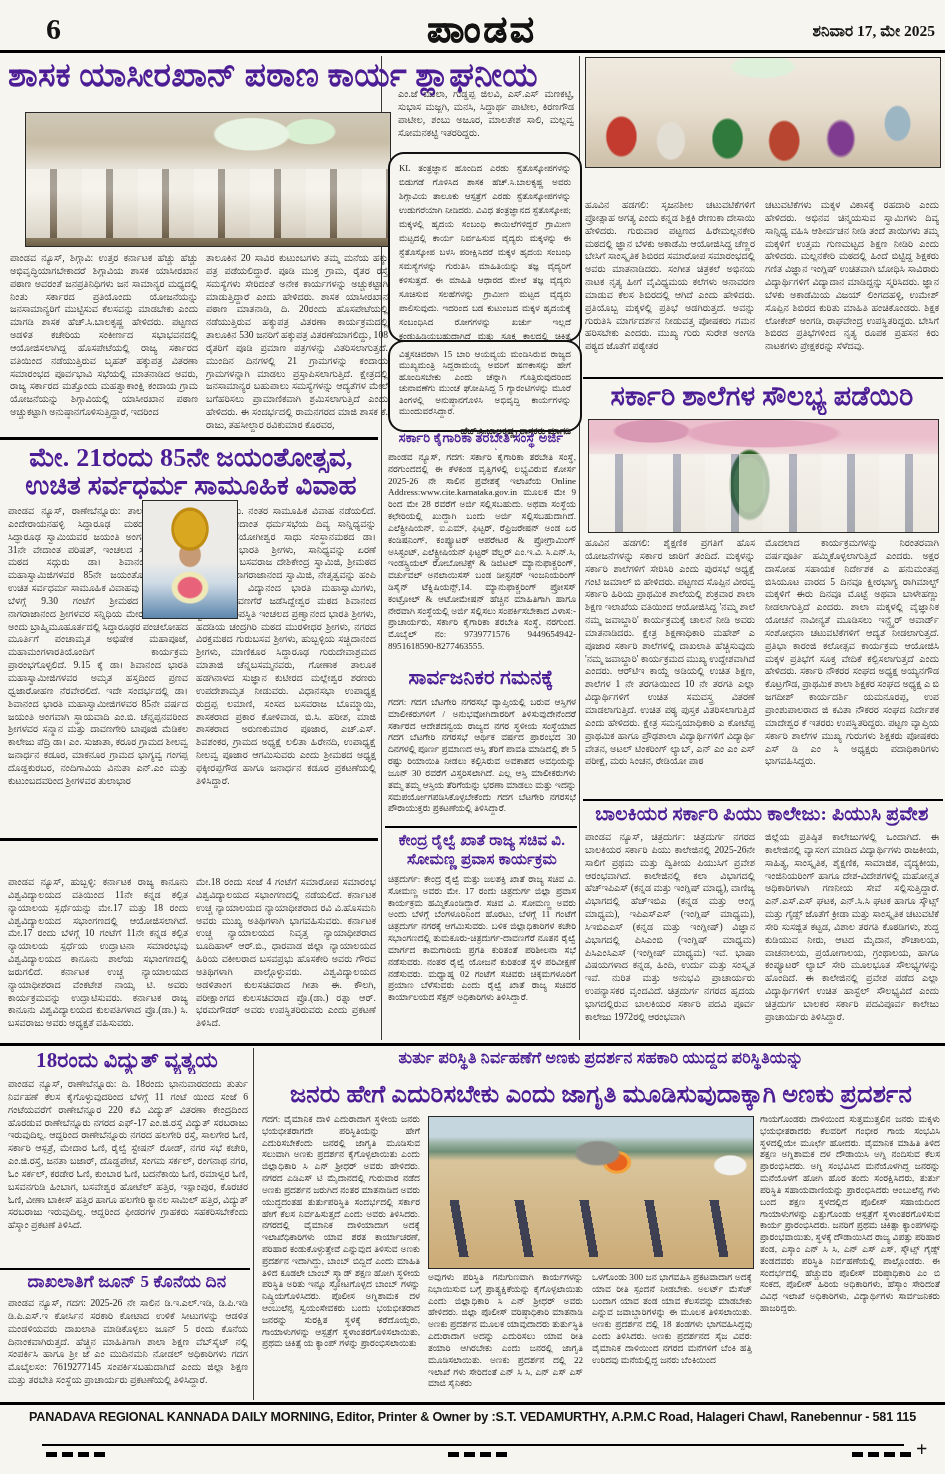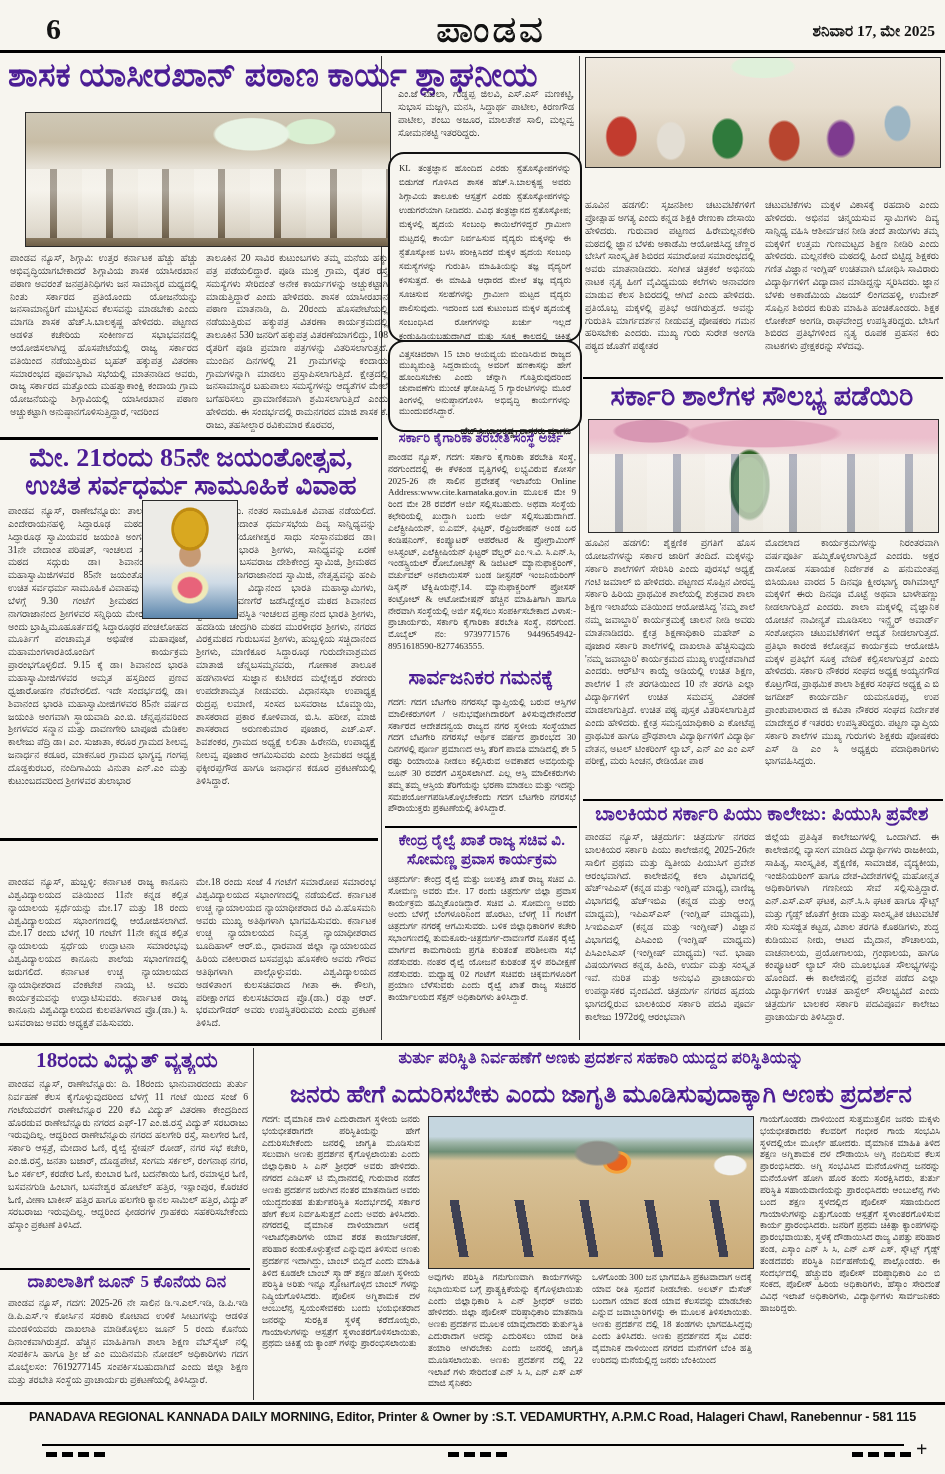--- a/index.html
+++ b/index.html
@@ -19,21 +19,21 @@
   .attrib{text-align:right;font-weight:bold;font-size:9.4px;margin-top:9px;}
   .dash{position:absolute;height:5px;width:11px;background:#000;}
   .figband{position:absolute;left:0;right:0;}
 </style>
 </head>
 <body>
 
 <div id="page">
 
   <div class="abs" style="left:46px;top:12px;width:60px;font-size:30px;font-weight:bold;">6</div>
-  <div class="abs center" style="left:348px;top:8px;width:285px;font-size:37px;font-weight:normal;letter-spacing:3px;text-shadow:1px 0 #000;">ಪಾಂಡವ</div>
+  <div class="abs center" style="left:339px;top:8px;width:285px;font-size:37px;font-weight:bold;letter-spacing:3px;text-shadow:1px 0 #000;">ಪಾಂಡವ</div>
   <div class="abs" style="left:765px;top:22px;width:170px;font-size:15.5px;font-weight:bold;text-align:right;">ಶನಿವಾರ 17, ಮೇ 2025</div>
   <div class="rule" style="left:0;top:50px;width:945px;height:3px;"></div>
 
   <div class="vrule" style="left:381px;top:56px;height:984px;"></div>
   <div class="vrule" style="left:579px;top:56px;height:984px;"></div>
   <div class="vrule" style="left:253px;top:1048px;height:352px;"></div>
 
   <div class="abs headline" style="left:8px;top:56px;width:566px;height:48px;font-size:33px;">ಶಾಸಕ ಯಾಸೀರಖಾನ್ ಪಠಾಣ ಕಾರ್ಯ ಶ್ಲಾಘನೀಯ</div>
 
   <div class="photo" style="left:25px;top:112px;width:364px;height:133px;background:

